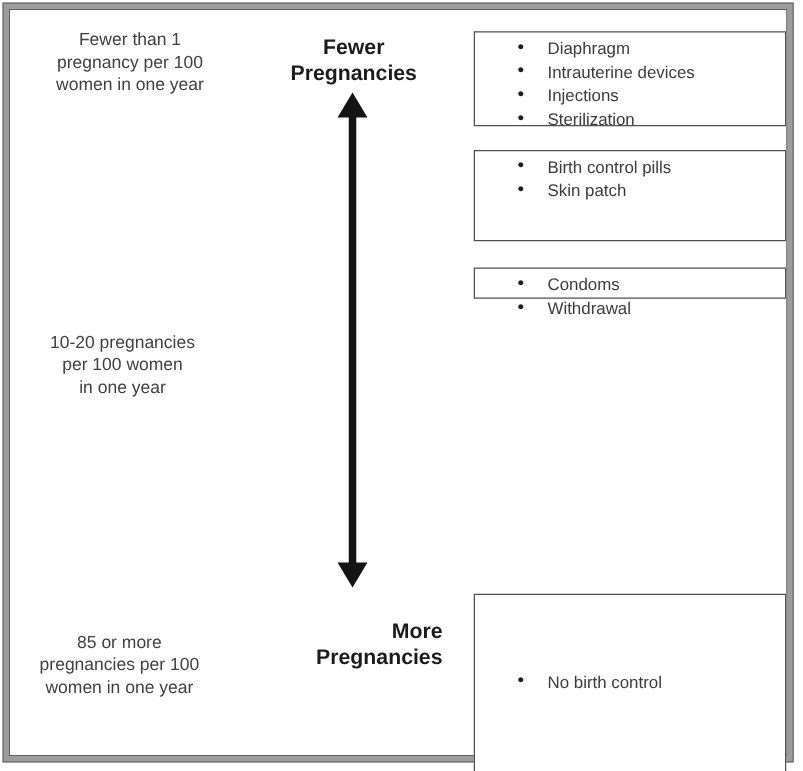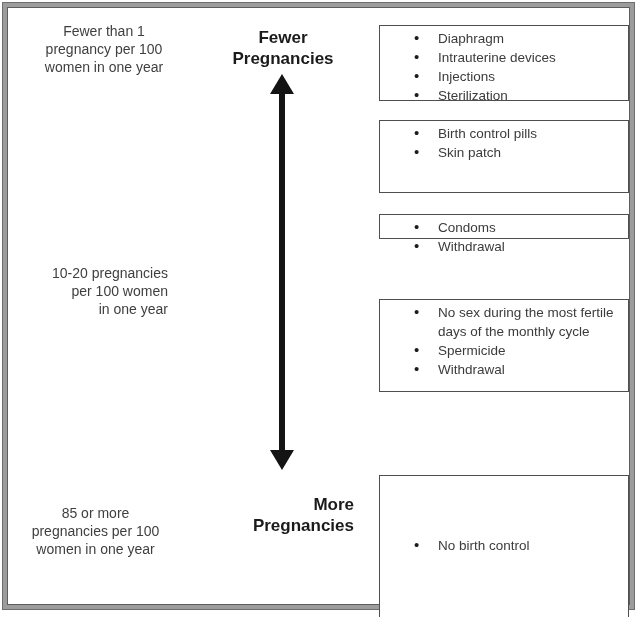--- a/index.html
+++ b/index.html
@@ -32,21 +32,21 @@
 
   
   .rate-label {
     position: absolute;
     font-size: 14px; line-height: 18px;
     color: #3f3f3f;
     text-align: center;
     white-space: pre-line;
   }
   .rl1 { left: 34px;  top: 22px;  width: 140px; }
-  .rl2 { left: 28px;  top: 264px; width: 140px; text-align: right; }
+  .rl2 { left: 28px;  top: 264px; width: 140px; }
   .rl3 { left: 18px;  top: 504px; width: 155px; }
 
   
   .heading {
     position: absolute;
     left: 212px; width: 142px;
     font-size: 17px; line-height: 21px;
     font-weight: bold;
     color: #1b1b1b;
     text-align: center;
@@ -152,27 +152,20 @@
       </ul>
     </div>
 
     <div class="box b3">
       <ul>
         <li>Condoms</li>
         <li>Withdrawal</li>
       </ul>
     </div>
 
-    <div class="box b4">
-      <ul>
-        <li class="wrap3"><span>No sex during the most fertile days of the monthly cycle</span></li>
-        <li>Spermicide</li>
-        <li>Withdrawal</li>
-      </ul>
-    </div>
 
     <div class="box b5">
       <ul>
         <li>No birth control</li>
       </ul>
     </div>
 
   </div>
 </div>
 

